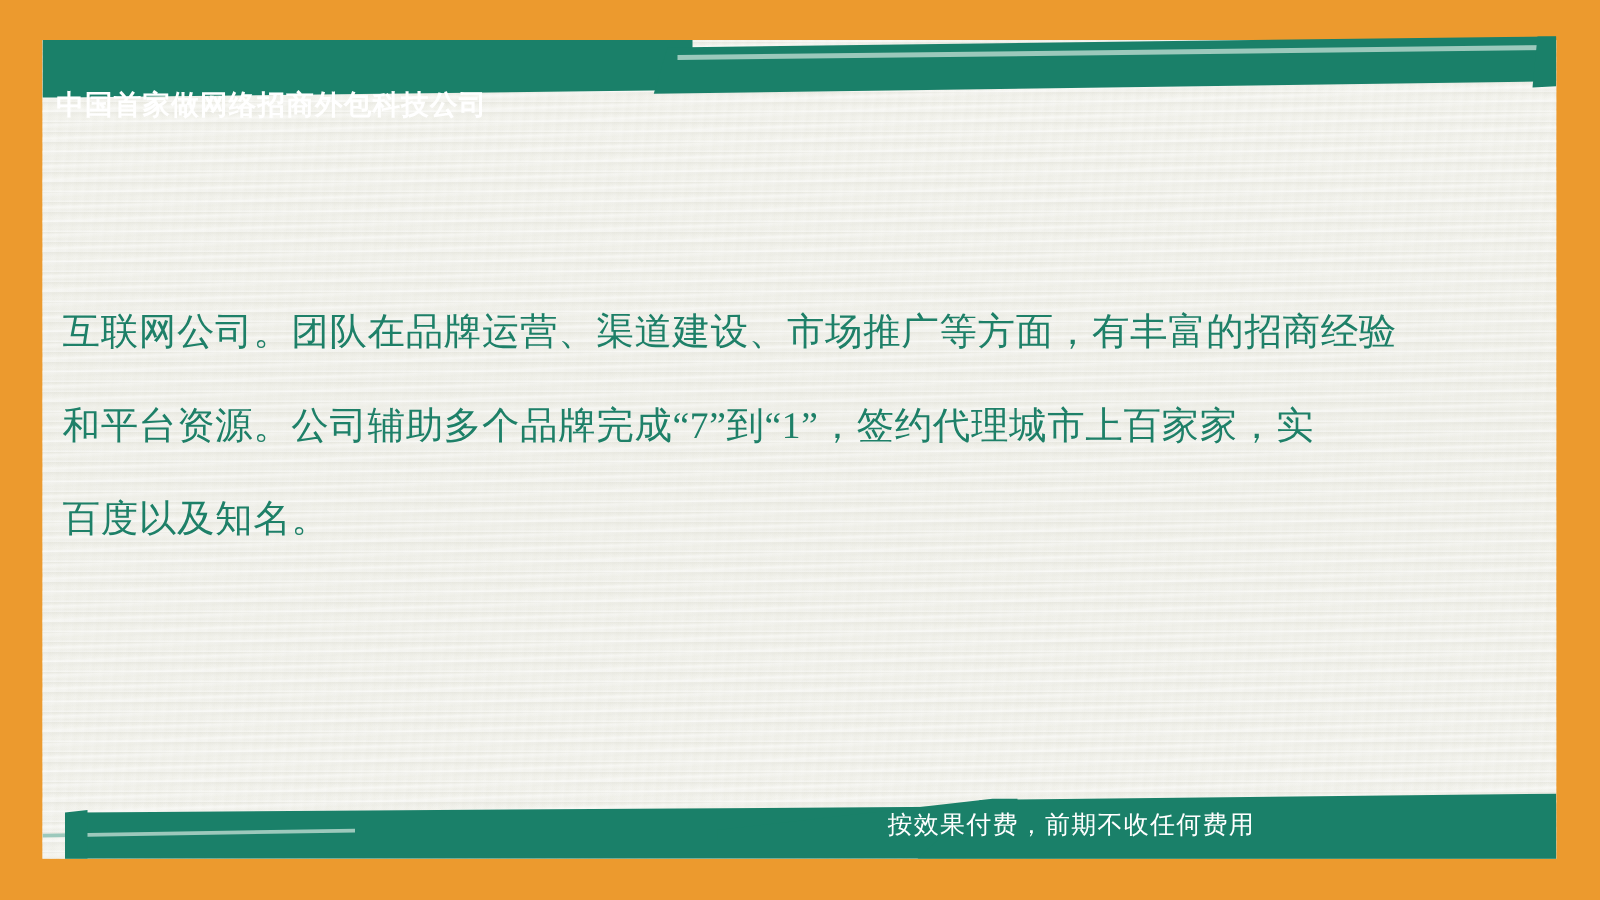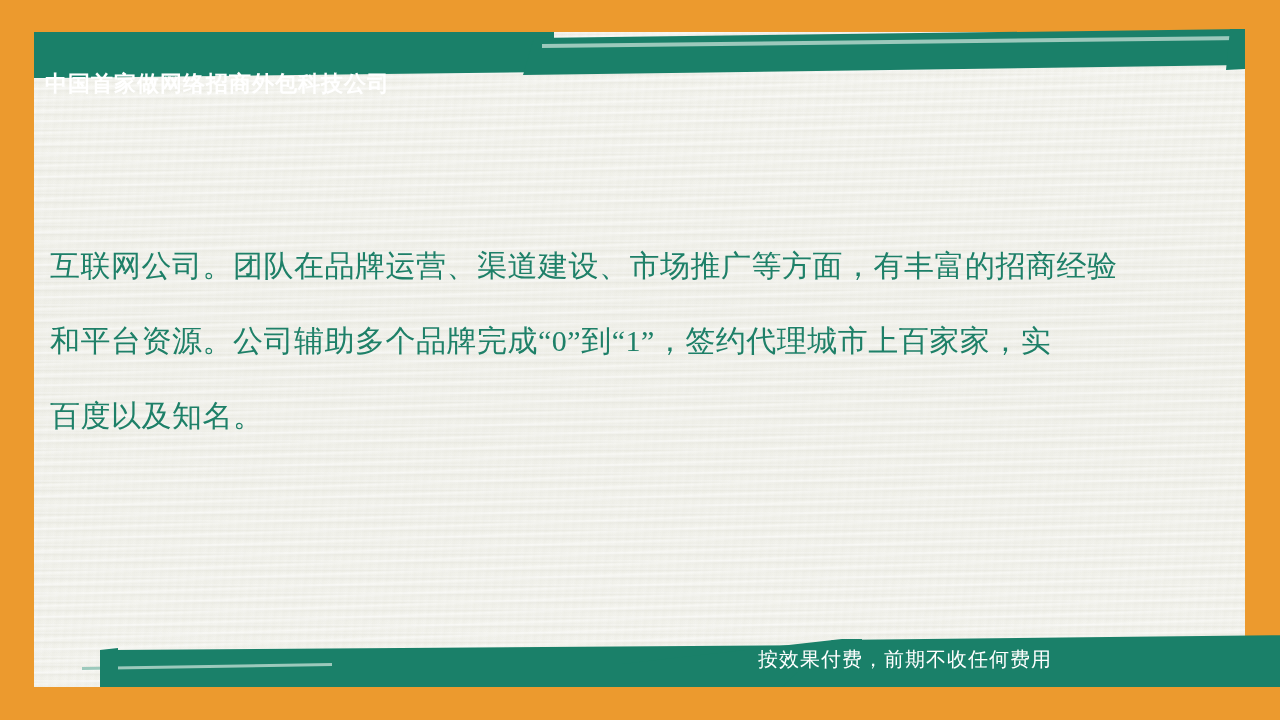--- a/index.html
+++ b/index.html
@@ -110,21 +110,20 @@
   }
   .body-line { display: block; white-space: nowrap; }
 
   
   .footer {
     position: absolute;
     left: 34px;
     top: 632px;
     width: 990px;
     height: 55px;
-    padding-left: 48px;
   }
   .footer svg { display: block; }
   .footer-text {
     position: absolute;
     right: 20px;
     top: 14px;
     color: #ffffff;
     font-size: 20px;
     font-weight: normal;
     letter-spacing: 1px;
@@ -148,21 +147,21 @@
       <polygon points="508,15 1211,7 1211,11 508,19" fill="#9CC9BC"></polygon>
 
       <polygon points="1196,0 1211,0 1211,40 1192,41" fill="#1A8069"></polygon>
     </svg>
     <div class="header-title">中国首家做网络招商外包科技公司</div>
   </div>
 
 
   <div class="body-copy">
     <span class="body-line">互联网公司。团队在品牌运营、渠道建设、市场推广等方面，有丰富的招商经验</span>
-    <span class="body-line">和平台资源。公司辅助多个品牌完成“0”到“1”，签约代理城市上百家家，实</span>
+    <span class="body-line">和平台资源。公司辅助多个品牌完成“7”到“1”，签约代理城市上百家家，实</span>
     <span class="body-line">百度以及知名。</span>
   </div>
 
   <div class="footer">
     <svg width="1211" height="55" viewBox="0 0 1211 55" xmlns="http://www.w3.org/2000/svg">
 
       <polygon points="33,18 1211,10 1211,55 18,55" fill="#1A8069"></polygon>
 
       <polygon points="750,8 1211,3 1211,55 700,55" fill="#1A8069"></polygon>
 

